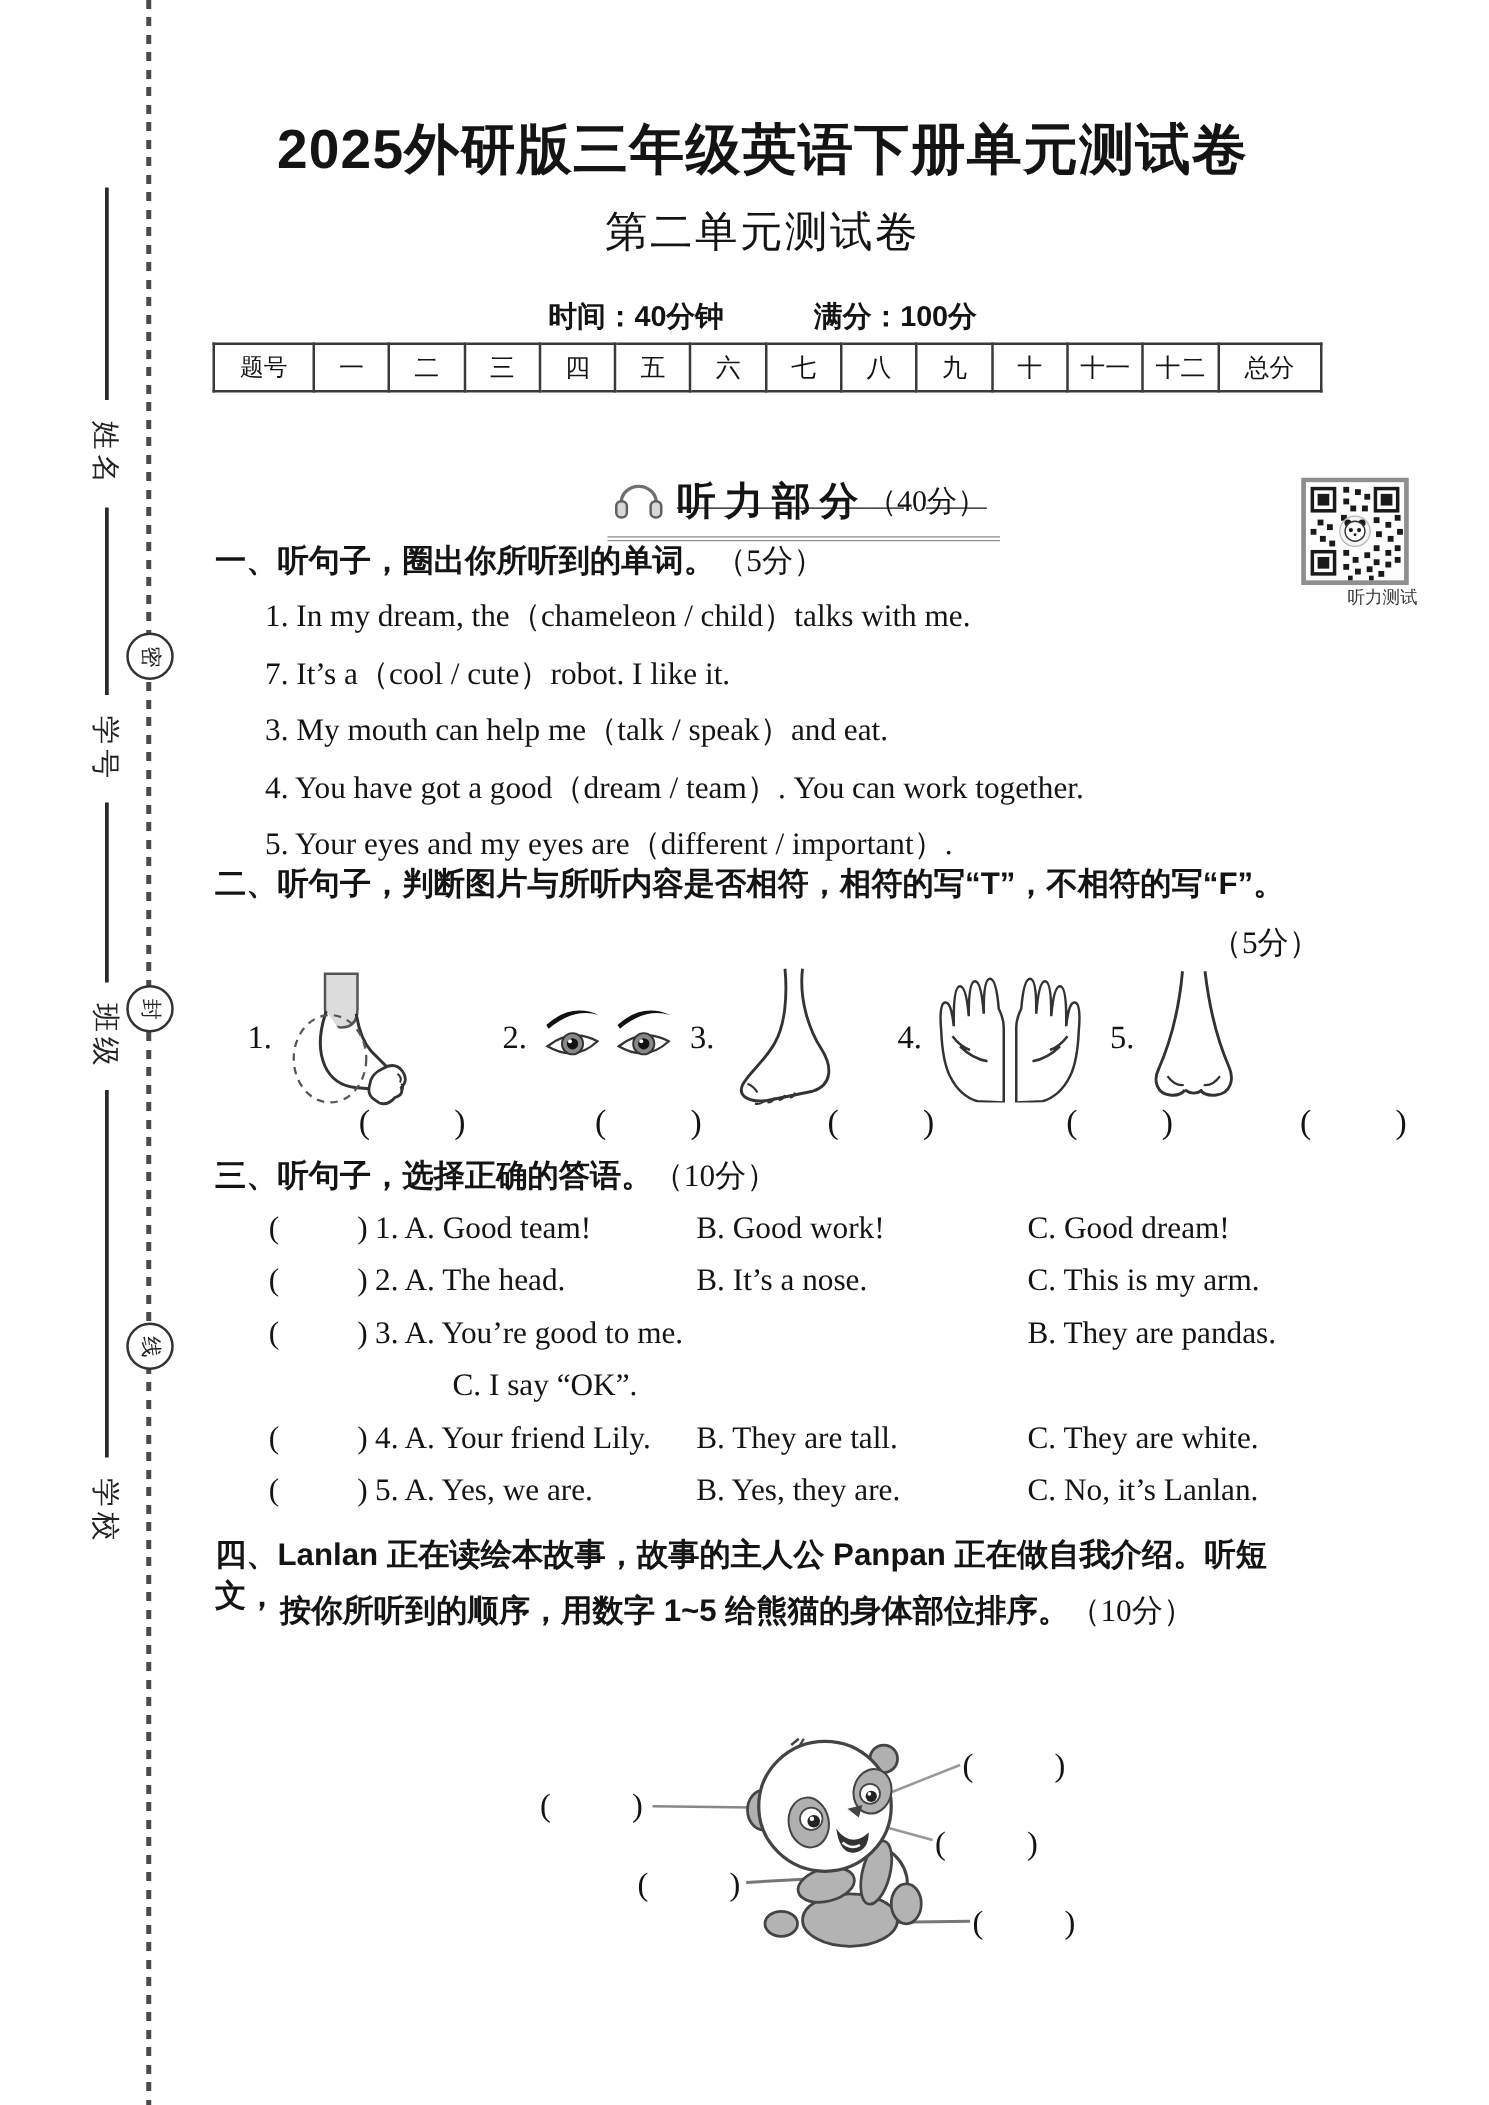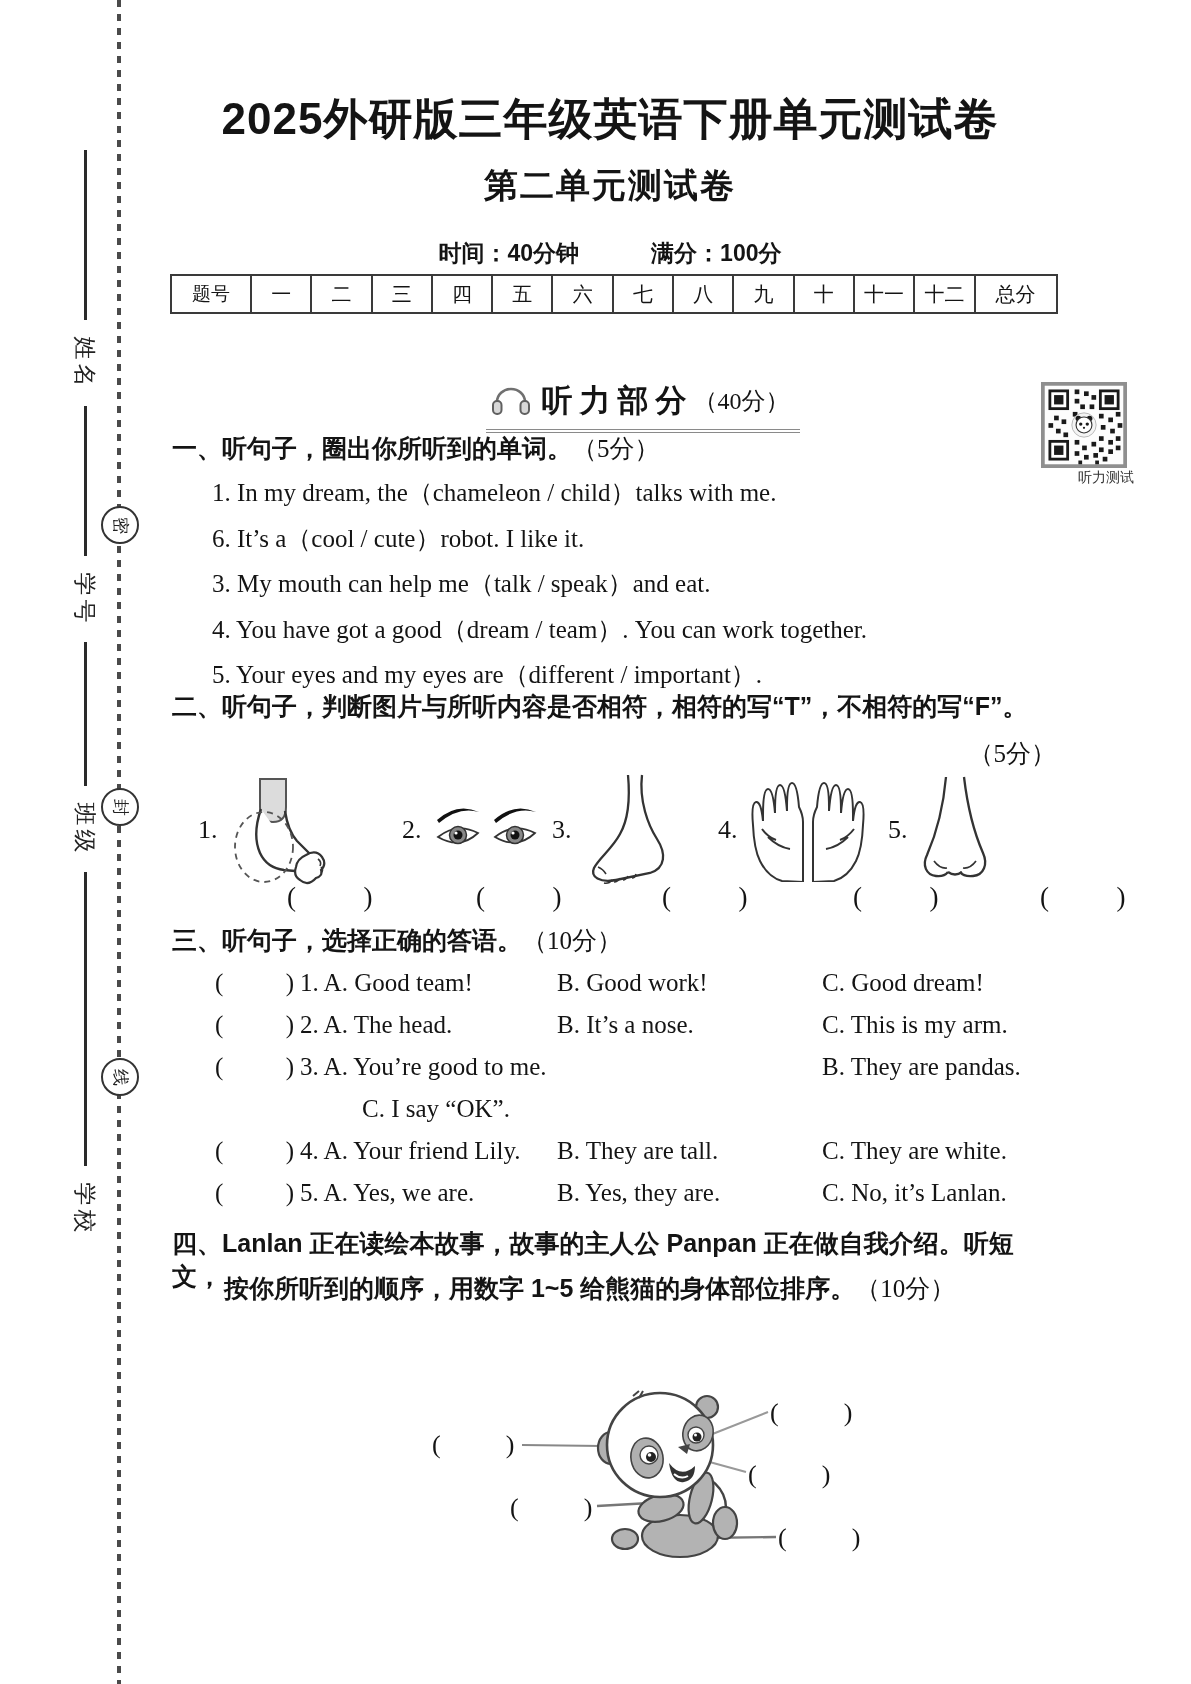--- a/index.html
+++ b/index.html
@@ -14,32 +14,32 @@
     display:flex;align-items:center;justify-content:center;}
   .seal-label span{transform:rotate(90deg);font-size:23px;letter-spacing:4px;font-weight:500;color:#222;white-space:nowrap;}
   .seal-circle{position:absolute;left:101px;width:34px;height:34px;border:2px solid #333;border-radius:50%;
     background:#fff;z-index:2;display:flex;align-items:center;justify-content:center;}
   .seal-circle span{transform:rotate(90deg);font-size:17px;color:#222;}
 
   
   #title{position:absolute;left:150px;top:90px;width:920px;text-align:center;
     font-size:44px;font-weight:bold;letter-spacing:1px;}
   #subtitle{position:absolute;left:150px;top:163px;width:920px;text-align:center;
-    font-size:34px;font-weight:bold;letter-spacing:2px;}
+    font-size:34px;font-weight:normal;letter-spacing:2px;}
   #meta{position:absolute;left:150px;top:238px;width:920px;display:flex;justify-content:center;gap:72px;
     font-size:23px;font-weight:bold;}
 
   
   #score-table{position:absolute;left:170px;top:274px;width:886px;border-collapse:collapse;table-layout:fixed;}
   #score-table td{border:2px solid #3a3a3a;text-align:center;font-size:20px;height:36px;padding:0;}
   #score-table .rowlab{font-size:19px;margin-top:10px;}
 
   
   #listening-header{position:absolute;left:170px;top:380px;width:890px;text-align:center;}
-  .lh-wrap{display:inline-block;margin-left:55px;border-bottom:4px double #8a8a8a;padding:0 10px 7px 4px;}
+  .lh-wrap{display:inline-block;margin-left:55px;border-bottom:4px double #8a8a8a;padding:0 10px 7px 4px;text-decoration:underline;}
   .lh-wrap .lh-title{font-size:31px;font-weight:bold;letter-spacing:7px;vertical-align:middle;}
   .lh-wrap .lh-score{font-size:24px;vertical-align:middle;}
   .lh-wrap svg{vertical-align:middle;margin-right:10px;}
 
   #qr{position:absolute;left:1038px;top:382px;width:92px;height:86px;}
   #qr svg{width:92px;height:86px;display:block;}
   #qr-caption{position:absolute;left:1034px;top:469px;width:100px;text-align:right;font-size:14px;color:#333;}
 
   
   .sec-head{position:absolute;left:172px;width:888px;font-size:25px;font-weight:bold;}
@@ -211,21 +211,21 @@
     </g>
   </svg>
 </div>
 <div id="qr-caption">听力测试</div>
 
 <div class="sec-head" style="top:432px">
   <span>一、听句子，圈出你所听到的单词。</span><span class="score">（5分）</span>
 </div>
 <div id="sec1-items">
   <div class="item">1. In my dream, the（chameleon / child）talks with me.</div>
-  <div class="item">6. It’s a（cool / cute）robot. I like it.</div>
+  <div class="item">7. It’s a（cool / cute）robot. I like it.</div>
   <div class="item">3. My mouth can help me（talk / speak）and eat.</div>
   <div class="item">4. You have got a good（dream / team）. You can work together.</div>
   <div class="item">5. Your eyes and my eyes are（different / important）.</div>
 </div>
 
 <div class="sec-head" style="top:690px">二、听句子，判断图片与所听内容是否相符，相符的写“T”，不相符的写“F”。</div>
 <div id="sec2-score">（5分）</div>
 
 <div id="sec2-images">
   <div class="s2cell" style="left:28px">

